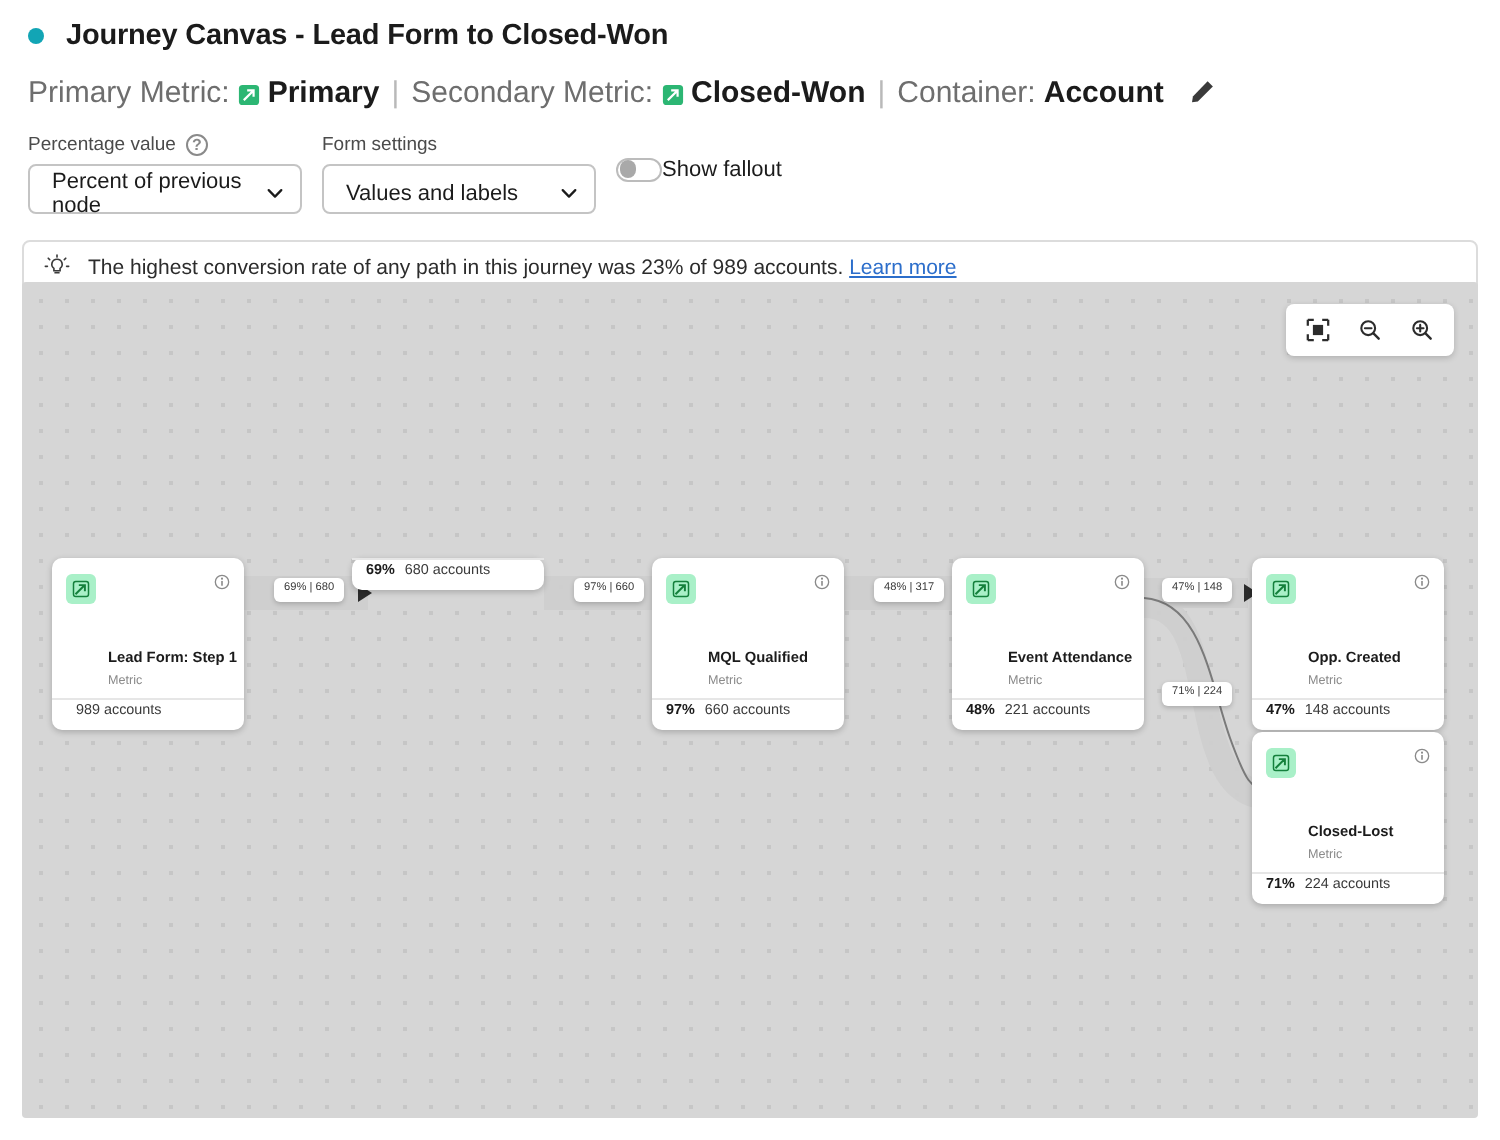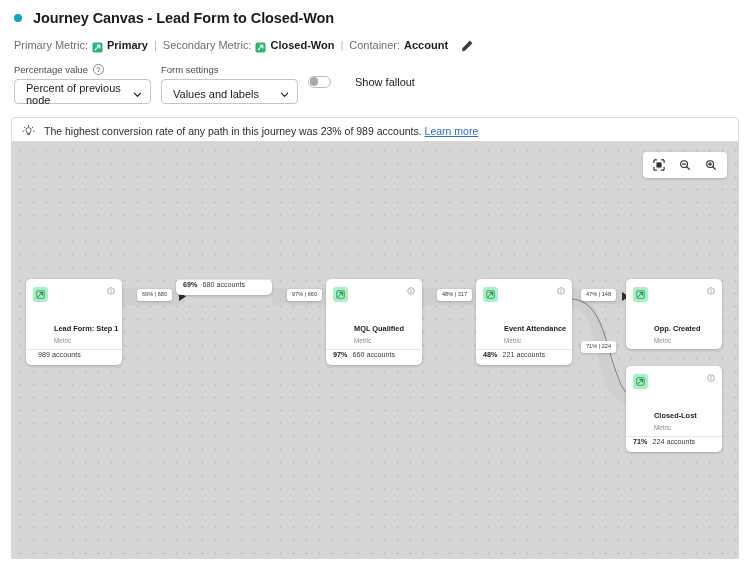--- a/index.html
+++ b/index.html
@@ -21,23 +21,23 @@
     width: 8px; height: 8px; border-radius: 50%;
     background: #12a5b5; margin-right: 11px; flex: none;
   }
   .page-title {
     font-size: 14.5px; font-weight: bold; color: #1b1b1b;
     letter-spacing: -0.1px;
   }
 
   
   .meta-row {
-    display: flex; align-items: center;
+    display: flex; 
     padding: 8px 14px 0 14px;
-    font-size: 11px; color: #6e6e6e;
+    font-size: 15px; color: #6e6e6e;
     gap: 0px;
   }
   .meta-label { color: #6e6e6e; }
   .meta-val { color: #1b1b1b; font-weight: bold; }
   .meta-sep { color: #b9b9b9; margin: 0 6px; }
   .mini-icon {
     display: inline-block; width: 11px; height: 11px;
     margin: 0 4px 0 4px; position: relative; top: 2px;
   }
   .edit-pencil {
@@ -64,21 +64,21 @@
   .select-box {
     border: 1px solid #c4c4c4; border-radius: 4px; background: #fff;
     height: 25px; display: flex; align-items: center;
     padding: 4px 8px 0 11px; font-size: 11px; color: #1b1b1b;
     cursor: pointer; min-width: 110px; justify-content: space-between;
   }
   .select-box.w1 { width: 137px; }
   .select-box.w2 { width: 137px; }
   .chev { margin-left: 10px; width: 9px; height: 9px; flex: none; }
 
-  .toggle-wrap { display: flex; align-items: center; gap: 24px; padding-bottom: 5px; }
+  .toggle-wrap { display: flex; align-items: center; gap: 0; padding-bottom: 5px; }
   .toggle {
     width: 23px; height: 12px; border-radius: 7px;
     background: #fff; border: 1.6px solid #bcbcbc;
     position: relative; cursor: pointer; flex: none;
   }
   .toggle .knob {
     position: absolute; left: 0.5px; top: 0.5px;
     width: 8.5px; height: 8.5px; border-radius: 50%; background: #a9a9a9;
   }
   .toggle-label { font-size: 11px; color: #1b1b1b; }
@@ -394,20 +394,24 @@
           <span class="node-sub" style="display:block">Metric</span>
         </span>
         <span class="node-info">
           <svg viewBox="0 0 12 12" width="8" height="8">
               <circle cx="6" cy="6" r="5" fill="none" stroke="#8a8a8a" stroke-width="1"></circle>
               <circle cx="6" cy="3.5" r="0.8" fill="#8a8a8a"></circle>
               <rect x="5.4" y="5.2" width="1.2" height="3.6" fill="#8a8a8a"></rect>
             </svg>
         </span>
       </div>
+      <div class="node-foot">
+        <span class="node-pct">47%</span>
+        <span class="node-cnt">148 accounts</span>
+      </div>
     </div>
 
     <div class="node" style="left:615px; top:225px;">
       <div class="node-head">
         <span class="node-ic">
           <svg viewBox="0 0 12 12" width="9" height="9">
               <path d="M2.8 9 L8 3.8 M5.2 3.4 L8.6 3.4 L8.6 6.8" stroke="#14803c" stroke-width="1.3" fill="none" stroke-linecap="square"></path>
               <rect x="1" y="1" width="10" height="10" rx="1.5" fill="none" stroke="#14803c" stroke-width="1"></rect>
             </svg>
         </span>

